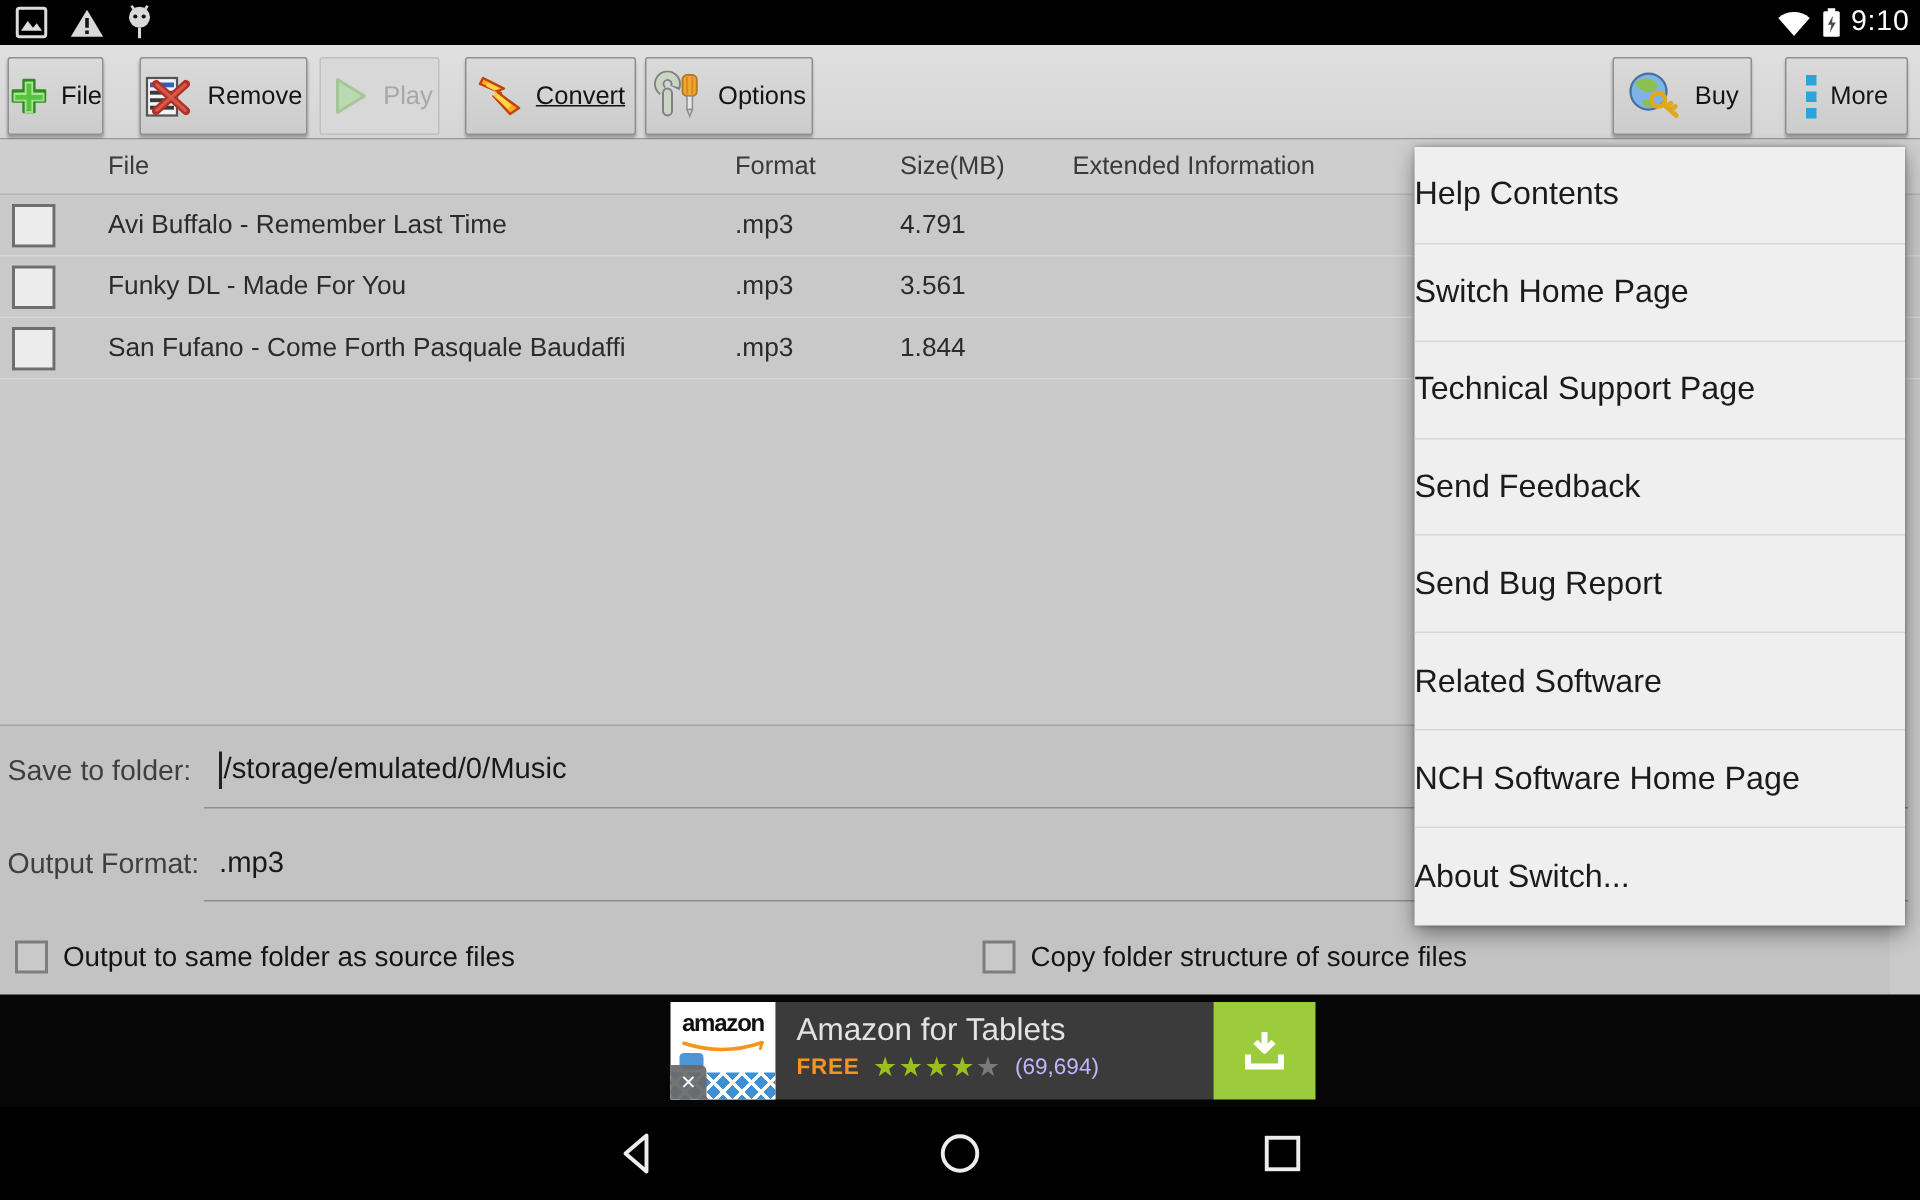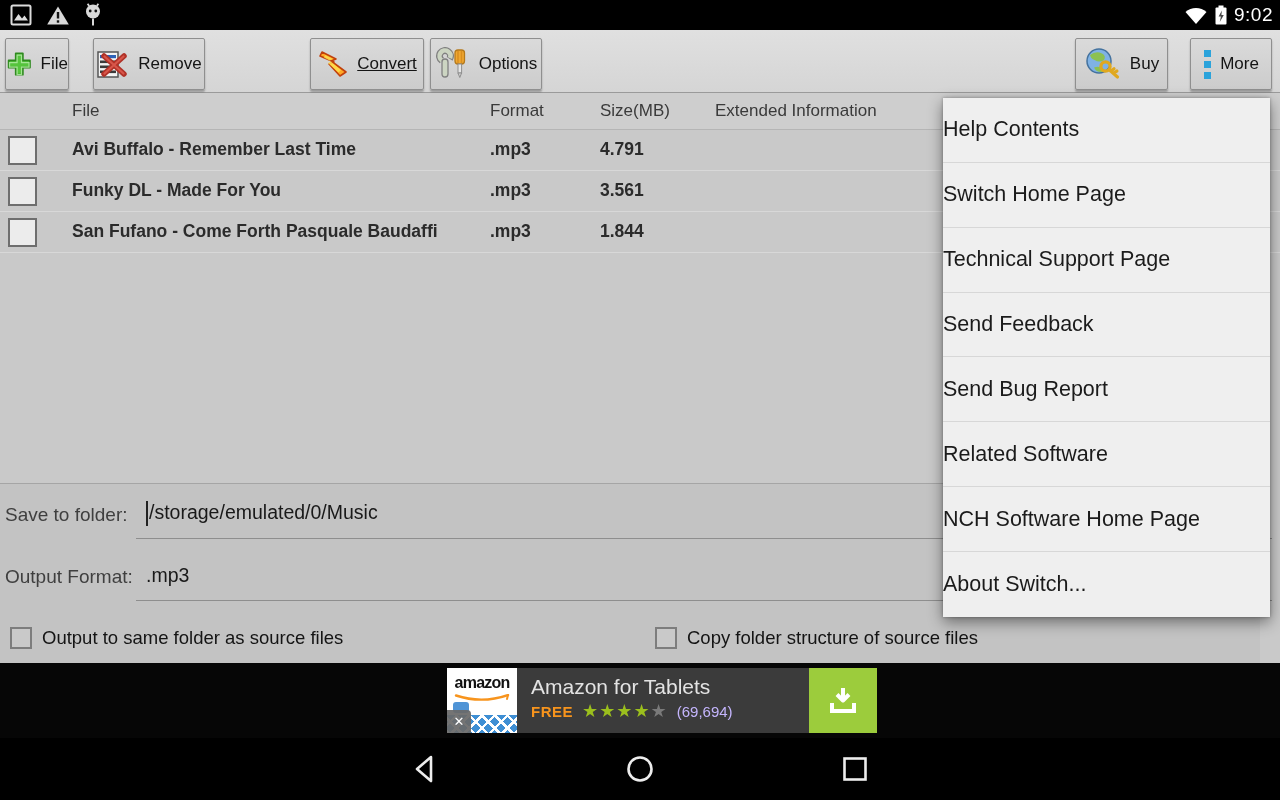--- a/index.html
+++ b/index.html
@@ -26,21 +26,21 @@
   .tb-convert { left:310px; width:114px;text-decoration:underline; }
   .tb-options { left:430px; width:112px; }
   .tb-buy     { right:112px; width:93px; }
   .tb-more    { right:8px;  width:82px; }
 
   
   .table-header { position:absolute; top:93px; left:0; width:1280px; height:37px;
                   background:#cecece; border-bottom:1px solid #b5b5b5; font-size:17px; color:#3a3a3a; }
   .th { position:absolute; top:8px; }
   .col-file { left:72px; } .col-format { left:490px; } .col-size { left:600px; } .col-ext { left:715px; }
-  .file-list { position:absolute; top:130px; left:0; width:1072px;font-weight:bold; }
+  .file-list { position:absolute; top:130px; left:0; width:1072px; }
   .file-row { position:relative; width:1280px; height:41px; border-bottom:1px solid #d8d8d8;
               font-size:17.5px; color:#2b2b2b; cursor:pointer; }
   .row-check { position:absolute; left:8px; top:6px; width:29px; height:29px; background:#ececec;
                border:2px solid #6e6e6e; }
   .cell { position:absolute; top:9px; white-space:nowrap; }
 
   
   .output-panel { position:absolute; top:483px; left:0; width:1260px; height:180px;
                   background:#c3c3c3; border-top:1px solid #a5a5a5; }
   .op-label { position:absolute; left:5px; font-size:19px; color:#3f3f3f; }
@@ -112,21 +112,21 @@
     </div>
     <div class="sb-right">
       <svg width="24" height="19" viewBox="0 0 24 19">
           <path d="M12 18 L1.5 6 A16 16 0 0 1 22.5 6 Z" fill="#ffffff"></path>
         </svg>
       <svg width="12" height="20" viewBox="0 0 12 20">
           <rect x="3.5" y="0.5" width="5" height="2.5" fill="#fff"></rect>
           <rect x="0.5" y="2.5" width="11" height="17" rx="1" fill="#fff"></rect>
           <path d="M6.9 5.5 L3.6 11.5 h2.3 l-1.1 5.5 l4 -7 h-2.4 z" fill="#4a4a4a"></path>
         </svg>
-      <span class="sb-time">9:02</span>
+      <span class="sb-time">9:10</span>
     </div>
   </div>
 
   <div class="toolbar">
     <div class="tb-btn tb-file">
       <svg width="30" height="30" viewBox="0 0 30 30">
           <path d="M11 3h8v8h8v8h-8v8h-8v-8H3v-8h8z" fill="#55c43c" stroke="#2f8a1f" stroke-width="2" stroke-linejoin="round"></path>
           <path d="M12.5 5h5v8.5H26v5h-8.5V27h-5v-8.5H4v-5h8.5z" fill="none" stroke="#b4eba4" stroke-width="1.4" opacity="0.85"></path>
         </svg>
       <span>File</span>
@@ -135,20 +135,26 @@
       <svg width="34" height="31" viewBox="0 0 34 31">
           <rect x="2" y="3" width="20" height="25" fill="#f4f4f4" stroke="#555" stroke-width="1.5"></rect>
           <rect x="4" y="6" width="16" height="3.2" fill="#2d62b8"></rect>
           <rect x="4" y="11.5" width="16" height="2.6" fill="#3a3a3a"></rect>
           <rect x="4" y="16.5" width="16" height="2.6" fill="#3a3a3a"></rect>
           <rect x="4" y="21.5" width="16" height="2.6" fill="#3a3a3a"></rect>
           <path d="M8 7 L28 25 M28 7 L8 25" stroke="#b03228" stroke-width="5.5" stroke-linecap="round"></path>
           <path d="M8.5 7.5 L27.5 24.5 M27.5 7.5 L8.5 24.5" stroke="#d8564a" stroke-width="2.2" stroke-linecap="round"></path>
         </svg>
       <span>Remove</span>
+    </div>
+    <div class="tb-btn tb-play disabled">
+      <svg width="30" height="30" viewBox="0 0 30 30">
+          <path d="M8 4 L26 15 L8 26 Z" fill="#bcdab1" stroke="#a4c79a" stroke-width="2" stroke-linejoin="round"></path>
+        </svg>
+      <span>Play</span>
     </div>
     <div class="tb-btn tb-convert">
       <svg width="32" height="30" viewBox="0 0 32 30">
           <path d="M5 3 L19 10 L14 12 L29 23 L23 27 L12 15 L17 13 L3 7 Z" fill="#ffa826" stroke="#c2410c" stroke-width="1.6" stroke-linejoin="round"></path>
           <path d="M8 6 L16 10 L12.5 11.5 L24 21 L21.5 23.5 L11 14 L14.5 12.5 L7 8.5 Z" fill="#ffe14d" opacity="0.85"></path>
         </svg>
       <span>Convert</span>
     </div>
     <div class="tb-btn tb-options">
       <svg width="36" height="34" viewBox="0 0 36 34">

